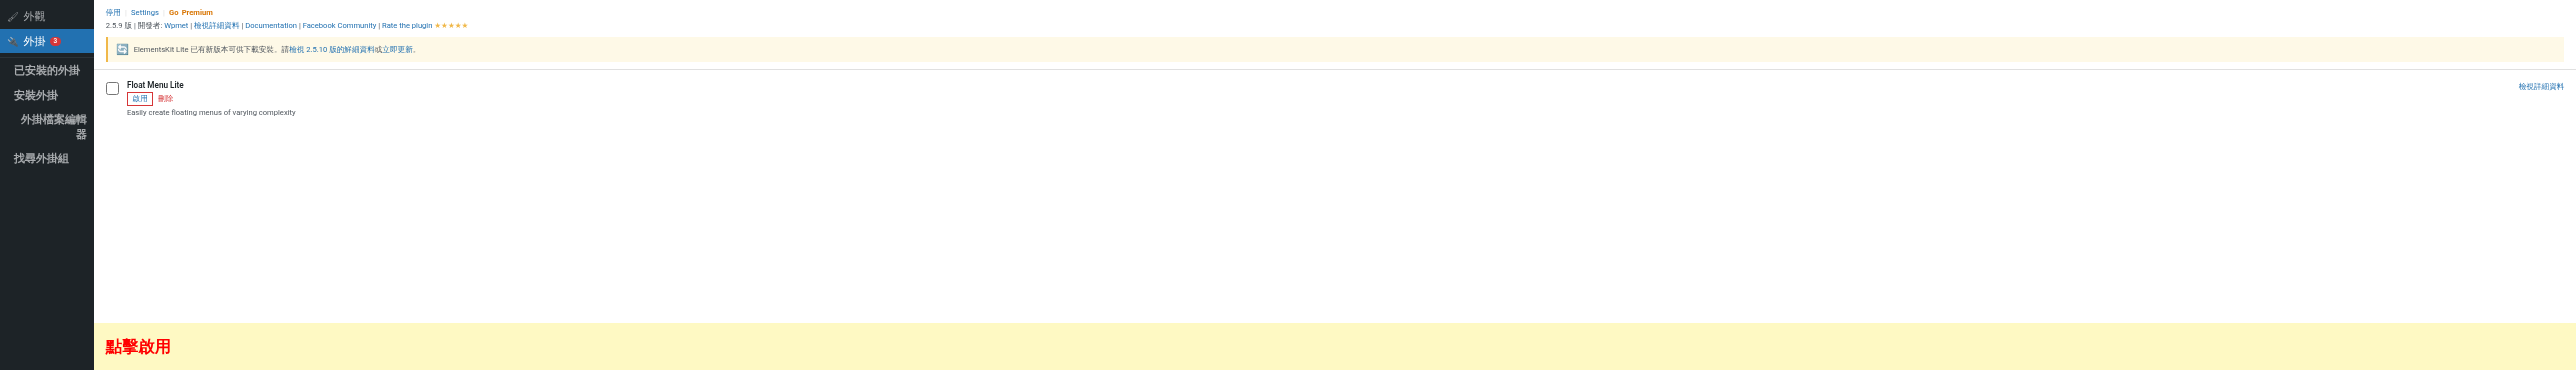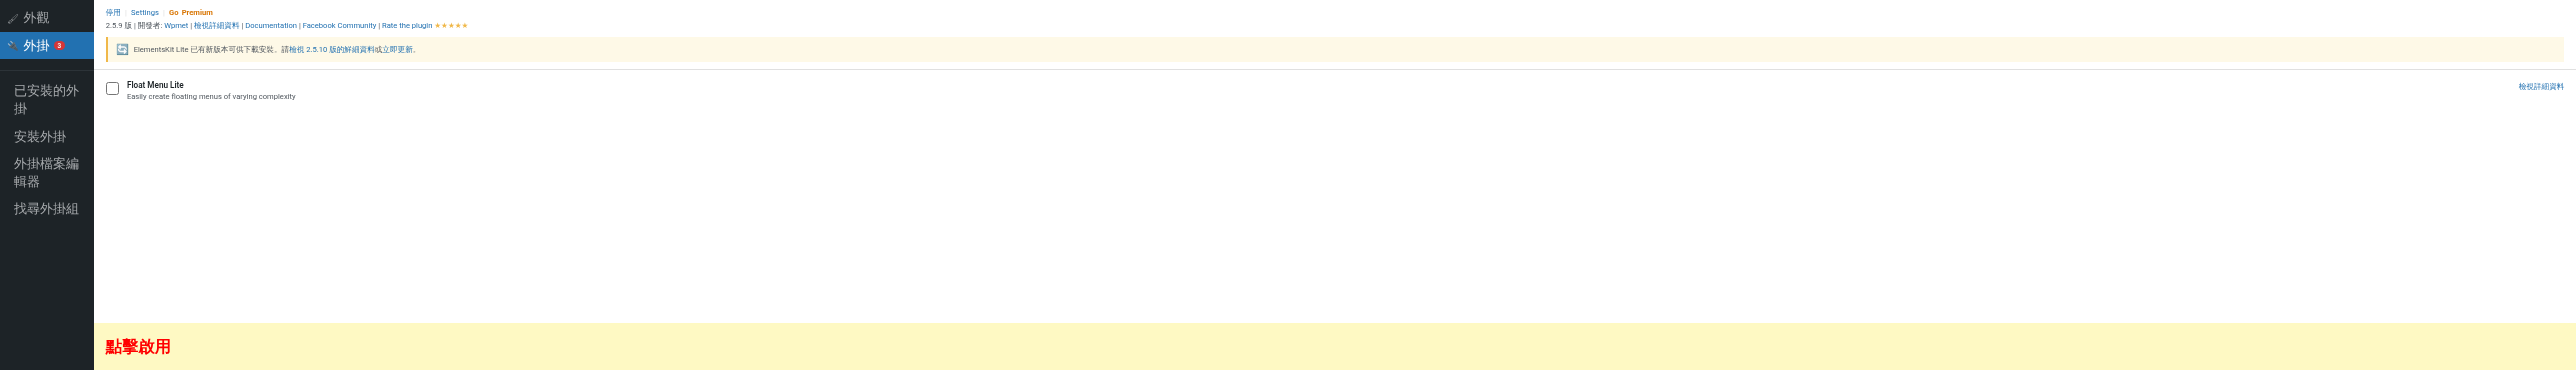--- a/index.html
+++ b/index.html
@@ -30,21 +30,21 @@
       color: #a7aaad;
       cursor: pointer;
       font-size: 7.6px;
       gap: 4.7px;
       text-decoration: none;
     }
     .sidebar-item.active {
       background: #2271b1;
       color: #fff;
     }
-    .sidebar-item-label { font-size: 13px; }
+    .sidebar-item-label { font-size: 11px; text-align: right; }
     .badge {
       background: #d63638;
       color: #fff;
       border-radius: 5.9px;
       padding: 0.6px 3.5px;
       font-size: 6.4px;
       font-weight: 600;
     }
     .sidebar-icon { font-size: 9.4px; opacity: 0.8; }
 
@@ -216,21 +216,21 @@
   <div class="sidebar-item">
     <span class="sidebar-icon">🖌</span>
     <span class="sidebar-item-label">外觀</span>
   </div>
   <div class="sidebar-item active">
     <span class="sidebar-icon">🔌</span>
     <span class="sidebar-item-label">外掛</span>
     <span class="badge">3</span>
   </div>
 
-  <div style="margin-top: 11px; border-top: 0.6px solid #2c3338; padding-top: 6px;">
+  <div style="margin-top: 4px; border-top: 0.6px solid #2c3338; padding-top: 0; font-weight: bold;">
     <div class="sidebar-item" style="padding-left: 14px;">
       <span class="sidebar-item-label">已安裝的外掛</span>
     </div>
     <div class="sidebar-item" style="padding-left: 14px;">
       <span class="sidebar-item-label">安裝外掛</span>
     </div>
     <div class="sidebar-item" style="padding-left: 14px;">
       <span class="sidebar-item-label">外掛檔案編輯器</span>
     </div>
     <div class="sidebar-item" style="padding-left: 14px;">
@@ -275,20 +275,24 @@
       <span>
         <span>ElementsKit Lite 已有新版本可供下載安裝。請</span><a class="link">檢視 2.5.10 版的鮮細資料</a><span>或</span><a class="link">立即更新</a><span>。</span>
       </span>
     </div>
 
     <div class="float-menu-row">
       <input type="checkbox" class="plugin-checkbox" style="">
 
       <div class="plugin-info">
         <div class="plugin-name">Float Menu Lite</div>
+        <div class="plugin-actions">
+          <a class="activate-btn">啟用</a>
+          <a class="delete-link">刪除</a>
+        </div>
         <div class="plugin-desc">Easily create floating menus of varying complexity</div>
       </div>
 
       <div class="plugin-row-right">
         <a class="auto-update-link">檢視詳細資料</a>
       </div>
     </div>
 
   </div>
 

